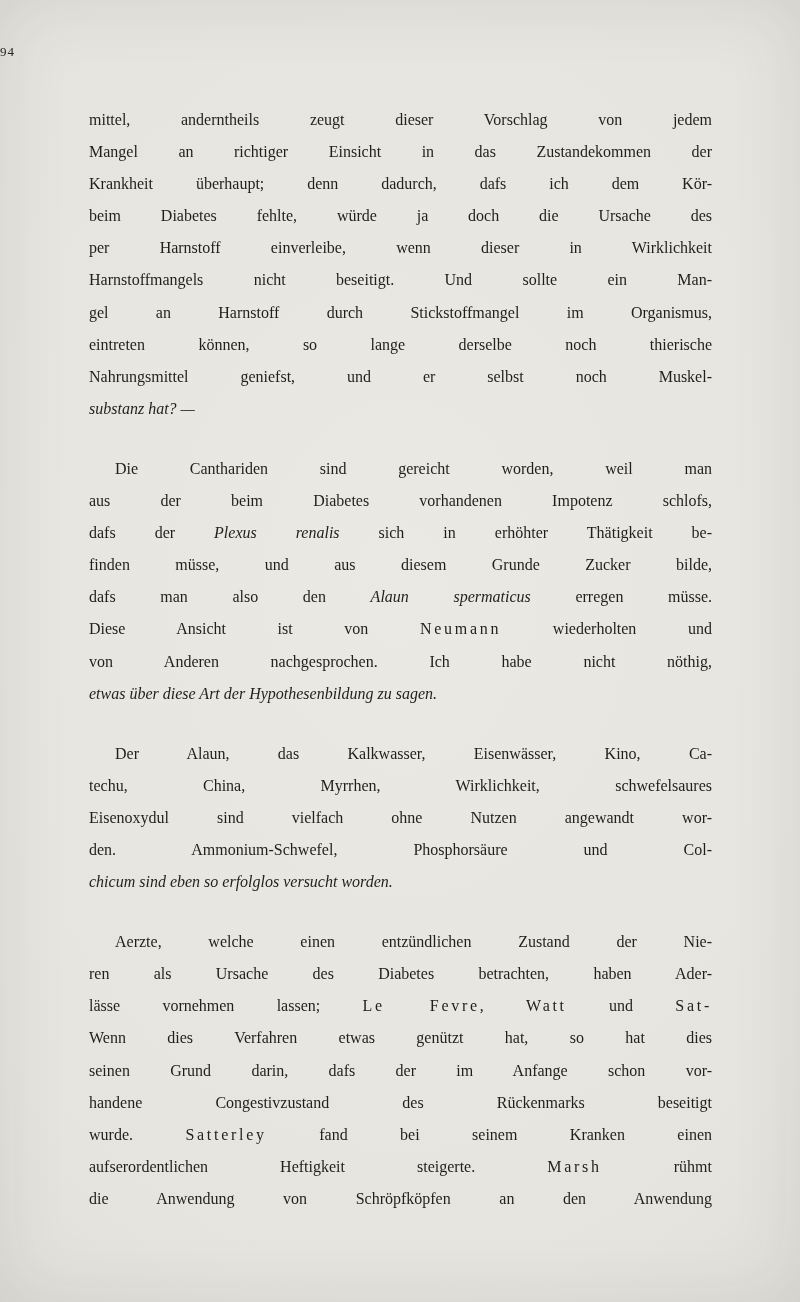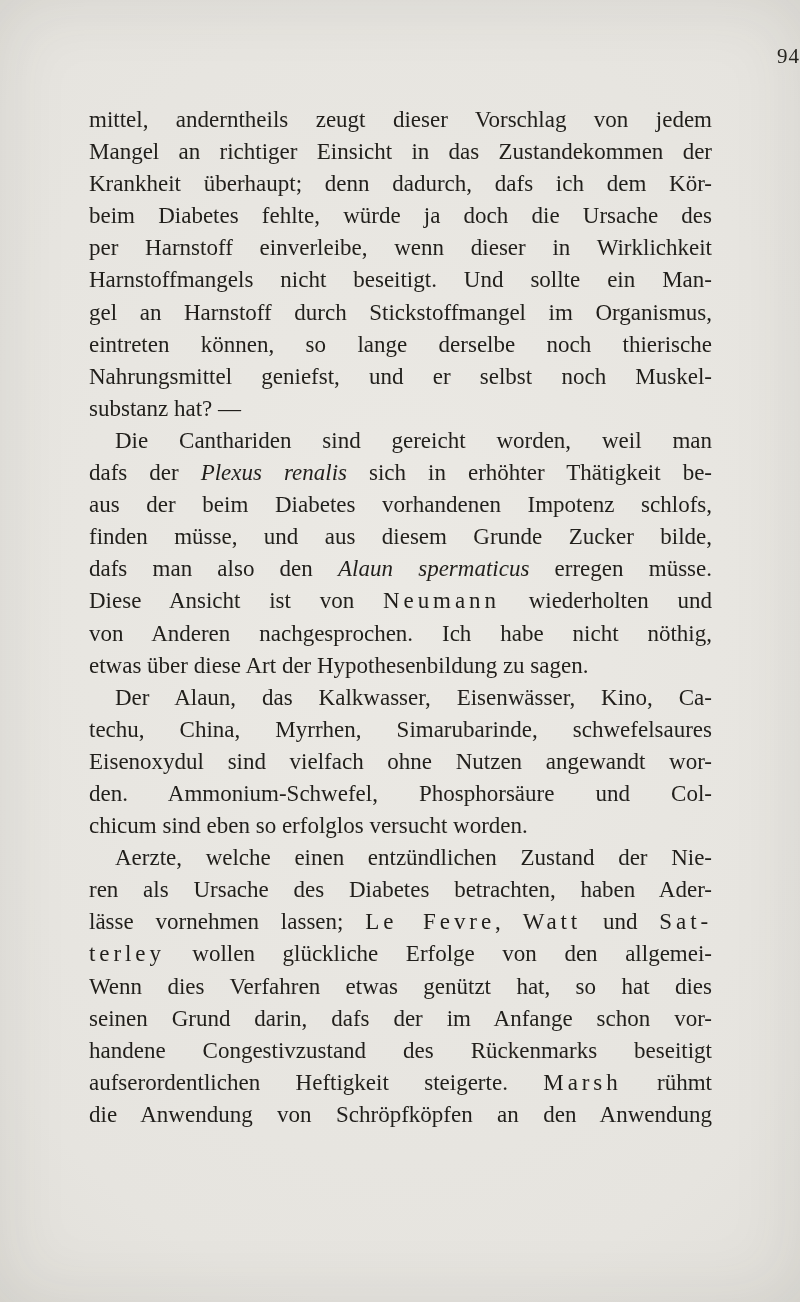--- a/index.html
+++ b/index.html
@@ -13,73 +13,73 @@
   .page {
     position: relative;
     width: 800px; height: 1302px;
     background: radial-gradient(ellipse 120% 100% at 50% 45%,
       #ebe9e4 0%, #e6e4df 55%, #dcdad4 85%, #cfcdc7 100%);
     box-shadow: inset 0 0 70px rgba(60,55,45,0.10);
   }
   .page-number {
     position: absolute;
     top: 44px; left: 0; width: 100%;
-    text-align: right;
-    font-size: 21px;
+    text-align: left;
+    font-size: 13px;
     letter-spacing: 1px;
     color: #26241f;
   }
   .text-block {
     position: absolute;
     left: 89px; top: 104px; width: 623px;
     color: #211f1b;
   }
   .line {
-    font-size: 23px;
+    font-size: 16px;
     line-height: 32.1px;
     text-align: justify;
     text-align-last: justify;
   }
-  .line.end { text-align-last: left; }
-  .line.indent { text-indent: 26px; }
+  .line.end { text-align-last: left; font-style: italic; }
+  .line.indent { text-indent: 26px; margin-top: 28px; }
   .italic { font-style: italic; }
   .spaced { letter-spacing: 0.17em; }
 </style>
 </head>
 <body>
 
 <div class="page">
   <div class="page-number">94</div>
   <div class="text-block">
       <div class="line"><span>mittel, anderntheils zeugt dieser Vorschlag von jedem</span></div>
       <div class="line"><span>Mangel an richtiger Einsicht in das Zustandekommen der</span></div>
       <div class="line"><span>Krankheit überhaupt; denn dadurch, dafs ich dem Kör-</span></div>
       <div class="line"><span>beim Diabetes fehlte, würde ja doch die Ursache des</span></div>
       <div class="line"><span>per Harnstoff einverleibe, wenn dieser in Wirklichkeit</span></div>
       <div class="line"><span>Harnstoffmangels nicht beseitigt. Und sollte ein Man-</span></div>
       <div class="line"><span>gel an Harnstoff durch Stickstoffmangel im Organismus,</span></div>
       <div class="line"><span>eintreten können, so lange derselbe noch thierische</span></div>
       <div class="line"><span>Nahrungsmittel geniefst, und er selbst noch Muskel-</span></div>
       <div class="line end"><span>substanz hat? —</span></div>
       <div class="line indent"><span>Die Canthariden sind gereicht worden, weil man</span></div>
+      <div class="line"><span>aus der beim Diabetes vorhandenen Impotenz schlofs,</span></div>
       <div class="line"><span>dafs der </span><span class="italic">Plexus renalis</span><span> sich in erhöhter Thätigkeit be-</span></div>
-      <div class="line"><span>aus der beim Diabetes vorhandenen Impotenz schlofs,</span></div>
       <div class="line"><span>finden müsse, und aus diesem Grunde Zucker bilde,</span></div>
       <div class="line"><span>dafs man also den </span><span class="italic">Alaun spermaticus</span><span> erregen müsse.</span></div>
       <div class="line"><span>Diese Ansicht ist von </span><span class="spaced">Neumann</span><span> wiederholten und</span></div>
       <div class="line"><span>von Anderen nachgesprochen. Ich habe nicht nöthig,</span></div>
       <div class="line end"><span>etwas über diese Art der Hypothesenbildung zu sagen.</span></div>
       <div class="line indent"><span>Der Alaun, das Kalkwasser, Eisenwässer, Kino, Ca-</span></div>
-      <div class="line"><span>techu, China, Myrrhen, Simarubarinde, schwefelsaures</span></div>
+      <div class="line"><span>techu, China, Myrrhen, Wirklichkeit, schwefelsaures</span></div>
       <div class="line"><span>Eisenoxydul sind vielfach ohne Nutzen angewandt wor-</span></div>
       <div class="line"><span>den. Ammonium-Schwefel, Phosphorsäure und Col-</span></div>
       <div class="line end"><span>chicum sind eben so erfolglos versucht worden.</span></div>
       <div class="line indent"><span>Aerzte, welche einen entzündlichen Zustand der Nie-</span></div>
       <div class="line"><span>ren als Ursache des Diabetes betrachten, haben Ader-</span></div>
       <div class="line"><span>lässe vornehmen lassen; </span><span class="spaced">Le Fevre</span><span>, </span><span class="spaced">Watt</span><span> und </span><span class="spaced">Sat-</span></div>
-      <div class="line"><span class="spaced">terley</span><span> wollen glückliche Erfolge von den allgemei-</span></div>
       <div class="line"><span>Wenn dies Verfahren etwas genützt hat, so hat dies</span></div>
       <div class="line"><span>seinen Grund darin, dafs der im Anfange schon vor-</span></div>
       <div class="line"><span>handene Congestivzustand des Rückenmarks beseitigt</span></div>
+      <div class="line"><span>wurde. </span><span class="spaced">Satterley</span><span> fand bei seinem Kranken einen</span></div>
       <div class="line"><span>aufserordentlichen Heftigkeit steigerte. </span><span class="spaced">Marsh</span><span> rühmt</span></div>
       <div class="line"><span>die Anwendung von Schröpfköpfen an den Anwendung</span></div>
     </div>
 </div>
 
 </body></html>

